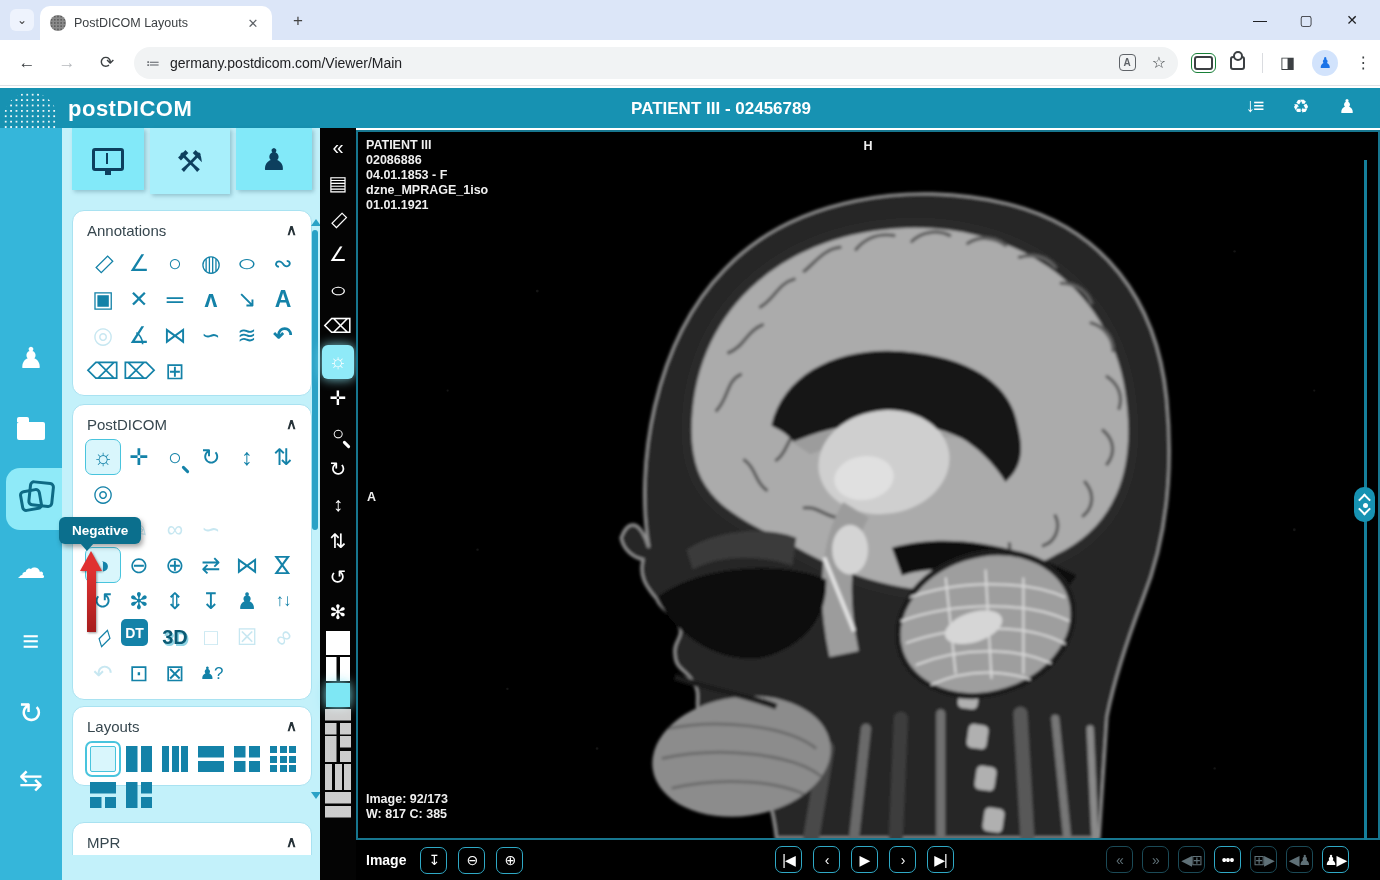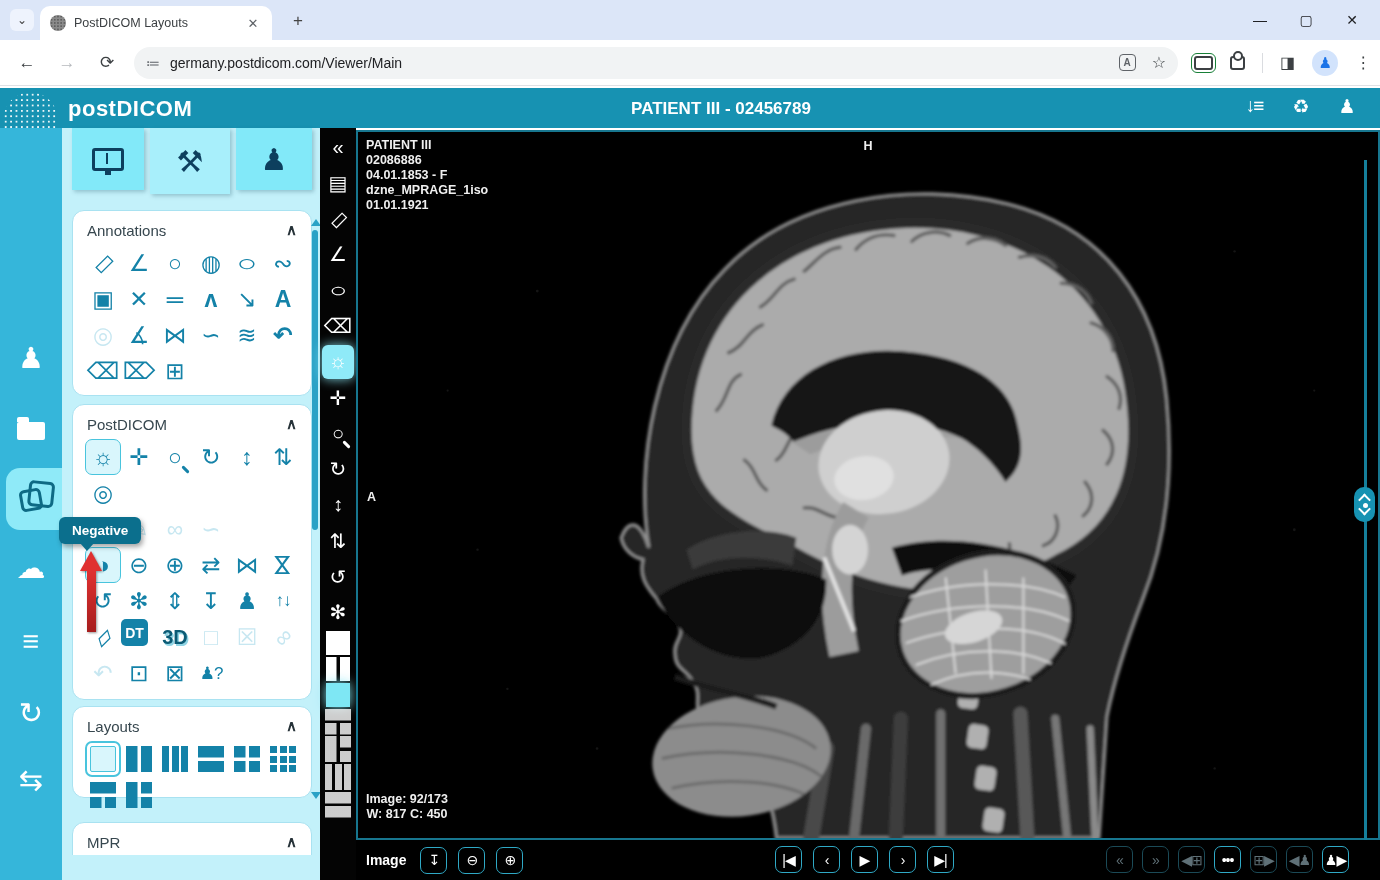--- a/index.html
+++ b/index.html
@@ -108,21 +108,21 @@
   .wlay { --lc:#fff; width:24px; height:24px; background-size:24px 24px; }
   .wlay.p12 { background-size:10.5px 24px; background-position:0 0,13.5px 0; }
   .cylay { --lc:#7ee7f4; width:24px; height:24px; background-size:24px 24px; box-shadow:0 0 12px rgba(126,231,244,.95); }
   .olay { --lc:rgba(255,255,255,.8); width:26px; height:26px; }
 
   
   #viewer { left:356px; top:130px; width:1024px; height:710px; background:#c2410c; border:2px solid #17768f; }
   #mri { position:absolute; left:0; top:0; width:100%; height:100%; }
   .ovl { position:absolute; color:#efefef; font-size:12.5px; font-weight:bold; line-height:15px; text-shadow:1px 1px 1px #000; }
   #ovl-top { left:8px; top:6px; }
-  #ovl-bottom { left:8px; bottom:16px;text-align:center; }
+  #ovl-bottom { left:8px; bottom:16px; }
   #mark-h { left:0; right:0; top:7px; text-align:center; }
   #mark-a { left:9px; top:358px; }
   #slider-track { position:absolute; left:1006px; top:28px; width:2.5px; height:680px; background:#157f9b; }
   #slider-handle { position:absolute; left:996px; top:355px; width:21px; height:35px; background:#1792b2; border-radius:10px; display:flex; flex-direction:column; align-items:center; justify-content:center; gap:3px; }
   #slider-handle::before { content:''; width:7px; height:7px; border-top:2.5px solid #fff; border-left:2.5px solid #fff; transform:rotate(45deg) translate(1px,1px); }
   #slider-handle::after { content:''; width:7px; height:7px; border-bottom:2.5px solid #fff; border-right:2.5px solid #fff; transform:rotate(45deg) translate(-1px,-1px); }
   #slider-dot { position:absolute; left:1004.5px; top:371px; width:5px; height:5px; border-radius:50%; background:#fff; z-index:2; }
 
   
   #bottombar { left:356px; top:840px; width:1024px; height:40px; background:#000; display:flex; align-items:center; }
@@ -285,21 +285,21 @@
           <div class="tool  disabled">□</div>
           <div class="tool  disabled">☒</div>
           <div class="tool r45 disabled">∞</div>
           <div class="tool  disabled">↶</div>
           <div class="tool">⊡</div>
           <div class="tool">⊠</div>
           <div class="tool sc2">♟?</div>
         </div>
     </div>
 
-    <div class="card" id="card-layouts" style="top:578px; height:92px;">
+    <div class="card" id="card-layouts" style="top:578px; height:80px;">
       <div class="card-head">
         <span class="card-title">Layouts</span>
         <span class="chev">∧</span>
       </div>
       <div class="toolgrid">
           <div class="tool  selected lay p11"></div>
           <div class="tool   lay p12"></div>
           <div class="tool   lay p13"></div>
           <div class="tool   lay p21"></div>
           <div class="tool   lay p22"></div>
@@ -467,21 +467,21 @@
       <div>PATIENT III</div>
       <div>02086886</div>
       <div>04.01.1853 - F</div>
       <div>dzne_MPRAGE_1iso</div>
       <div>01.01.1921</div>
     </div>
     <div class="ovl" id="mark-h">H</div>
     <div class="ovl" id="mark-a">A</div>
     <div class="ovl" id="ovl-bottom">
       <div>Image: 92/173</div>
-      <div>W: 817 C: 450</div>
+      <div>W: 817 C: 385</div>
     </div>
     <div id="slider-track"></div>
     <div id="slider-handle"></div>
     <div id="slider-dot"></div>
   </div>
 
   <div class="abs" id="bottombar">
     <span id="player-label">Image</span>
     <div class="btnrow" id="player-controls">
         <div class="pbtn">↧</div>

